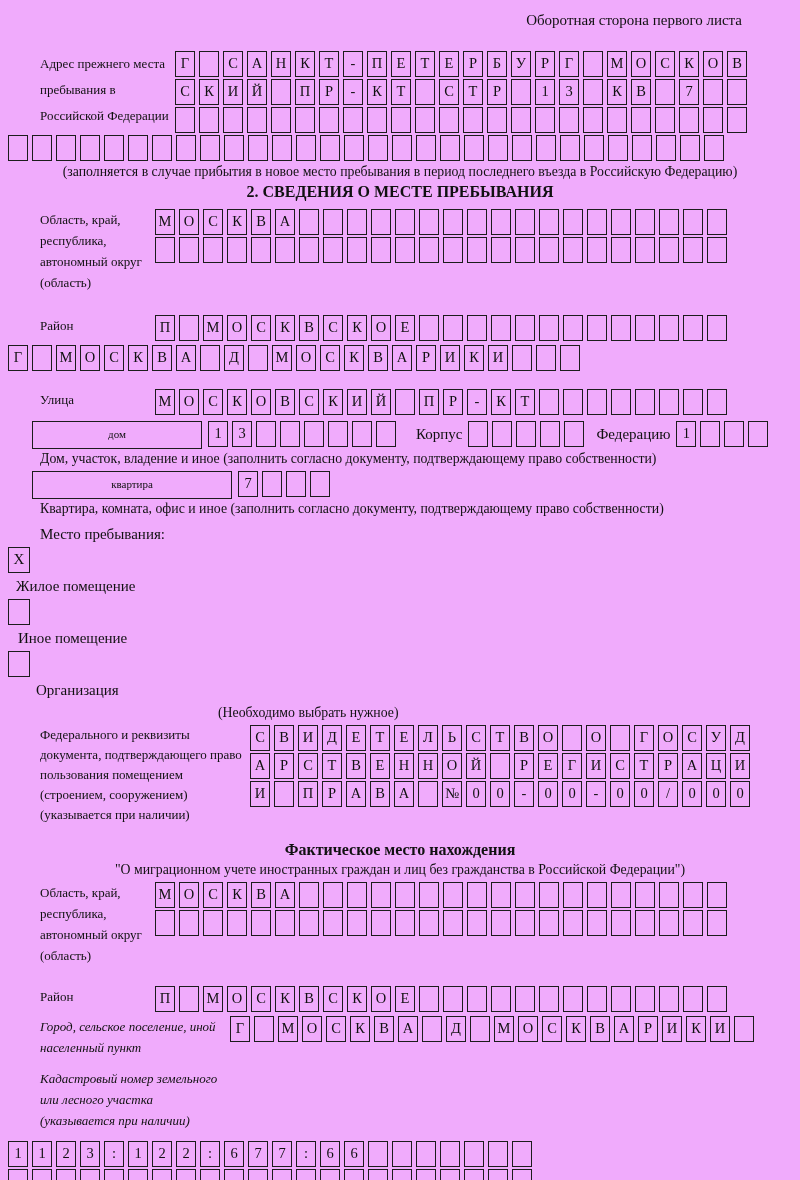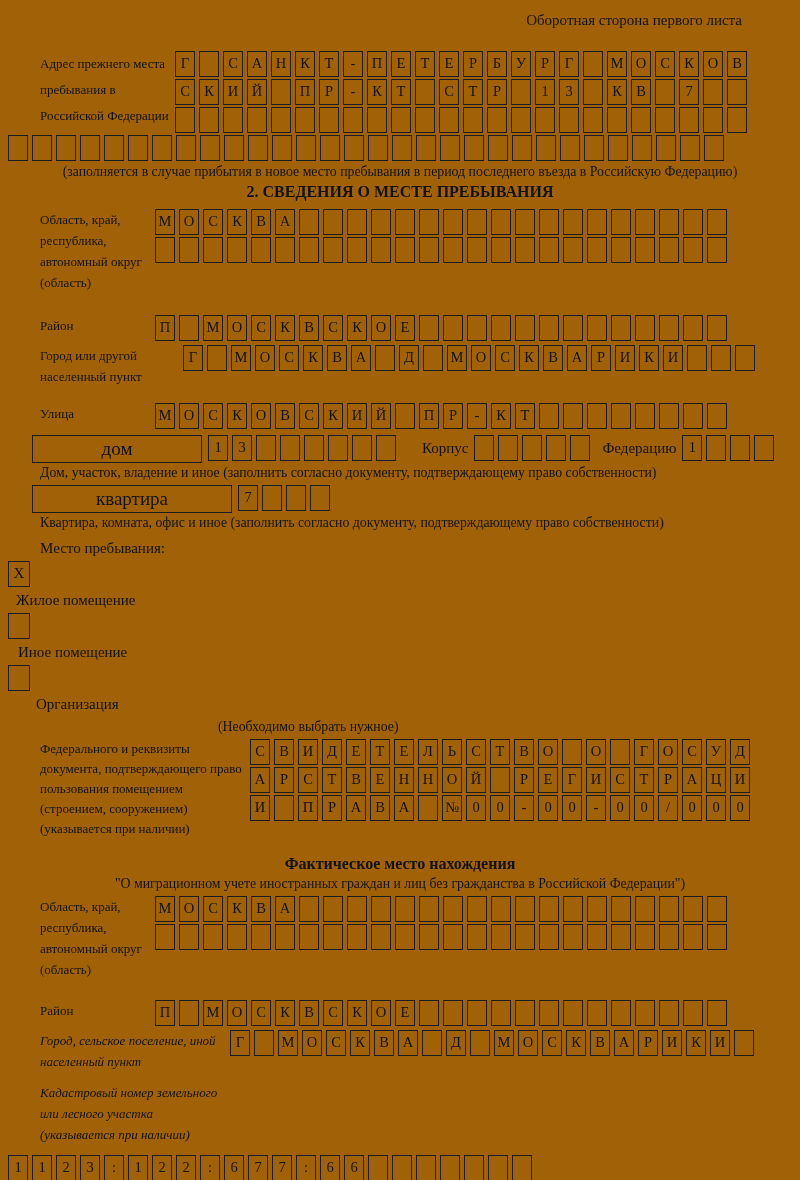--- a/index.html
+++ b/index.html
@@ -1,37 +1,37 @@
 <!DOCTYPE html>
 <html><head>
 <meta charset="utf-8">
 <style>
   html,body{margin:0;padding:0;background:#fff;}
   .page{
-    position:relative;width:800px;height:1180px;background:#a16207;color:#111;
+    position:relative;width:800px;height:1180px;background:#f0abfc;color:#111;
     font-family:"Liberation Serif","DejaVu Serif",serif;
     padding:12px 8px 0 8px;box-sizing:border-box;overflow:hidden;
   }
   .hdr-note{font-size:15px;text-align:right;padding-right:50px;margin-bottom:22px;}
   .row{display:flex;align-items:flex-start;}
   .lbl{font-size:13px;line-height:21px;flex:0 0 auto;}
   .lbl.w167{width:167px;line-height:26px;padding-left:32px;box-sizing:border-box;}
   .lbl.w147{width:147px;padding-left:32px;box-sizing:border-box;}
   .lbl.w175{width:175px;padding-left:32px;box-sizing:border-box;}
   .lbl.w242{width:242px;padding-left:32px;box-sizing:border-box;line-height:20px;}
   .lbl.w222{width:222px;padding-left:32px;box-sizing:border-box;font-style:italic;}
   .cells-col{flex:0 0 auto;}
   .cellrow{display:flex;margin-bottom:2px;}
   .cell{
     flex:0 0 auto;width:20px;height:26px;margin-right:4px;border:1.6px solid #1c1c1c;
     box-sizing:border-box;text-align:center;font-size:14.5px;line-height:23px;overflow:hidden;
   }
   .widebox{
     border:1.6px solid #1c1c1c;height:28px;box-sizing:border-box;text-align:center;
-    font-size:19px;line-height:25px;flex:0 0 auto;
+    font-size:11px;line-height:25px;flex:0 0 auto;
   }
   .note{font-size:13.8px;text-align:center;margin:1px 0 3px 0;line-height:17px;}
   .sec-title{font-size:16px;font-weight:bold;text-align:center;margin:2px 0 8px 0;}
   .caption{font-size:13.8px;padding-left:32px;margin:1px 0 4px 0;line-height:17px;}
   .chk{
     width:22px;height:26px;border:1.6px solid #1c1c1c;box-sizing:border-box;flex:0 0 auto;
     text-align:center;font-size:15px;line-height:23px;
   }
   .opt-lbl{font-size:15px;line-height:26px;}
   .mesto-row{display:flex;align-items:flex-start;margin-top:4px;flex-direction:column;}
@@ -245,21 +245,20 @@
         <span class="cell"></span>
         <span class="cell"></span>
         <span class="cell"></span>
         <span class="cell"></span>
         <span class="cell"></span>
         <span class="cell"></span>
       </div>
   </div>
 
   <div class="row" style="margin-top:2px;">
-    <div class="lbl w175">Город или другой населенный пункт</div>
     <div class="cellrow">
         <span class="cell">Г</span>
         <span class="cell"></span>
         <span class="cell">М</span>
         <span class="cell">О</span>
         <span class="cell">С</span>
         <span class="cell">К</span>
         <span class="cell">В</span>
         <span class="cell">А</span>
         <span class="cell"></span>
@@ -316,21 +315,21 @@
     <div class="cellrow">
         <span class="cell">1</span>
         <span class="cell">3</span>
         <span class="cell"></span>
         <span class="cell"></span>
         <span class="cell"></span>
         <span class="cell"></span>
         <span class="cell"></span>
         <span class="cell"></span>
       </div>
-    <div class="opt-lbl" style="margin:0 6px 0 22px;">Корпус</div>
+    <div class="opt-lbl" style="margin:0 6px 0 16px;">Корпус</div>
     <div class="cellrow">
         <span class="cell"></span>
         <span class="cell"></span>
         <span class="cell"></span>
         <span class="cell"></span>
         <span class="cell"></span>
       </div>
     <div class="opt-lbl" style="margin:0 6px 0 8px;">Федерацию</div>
     <div class="cellrow">
         <span class="cell">1</span>

